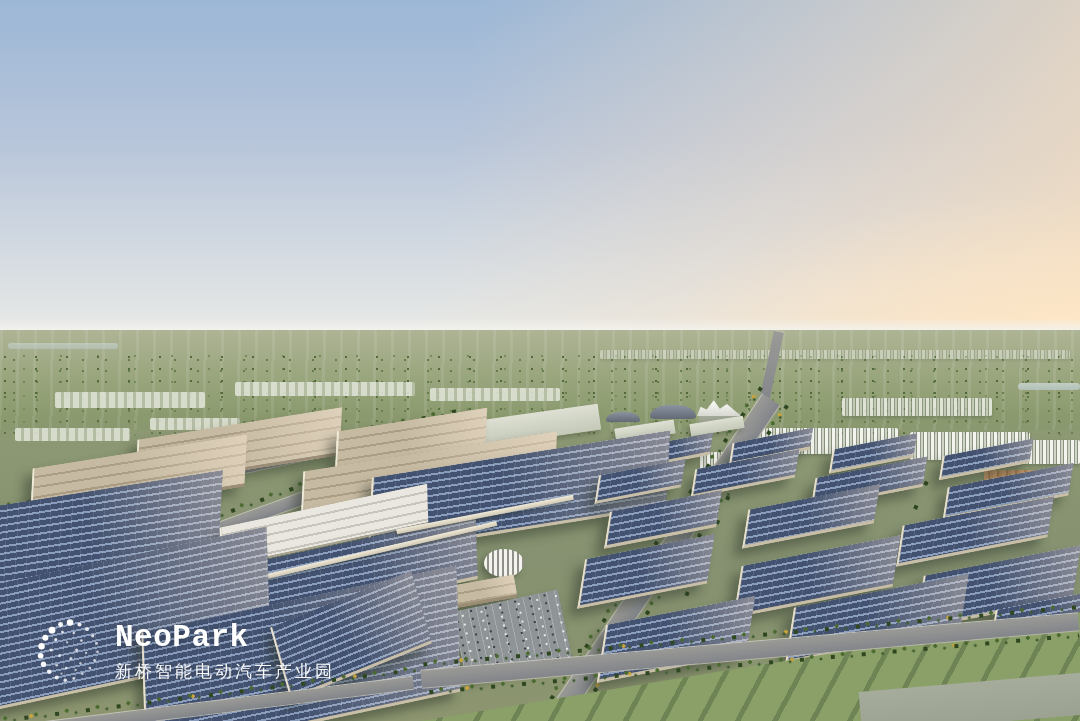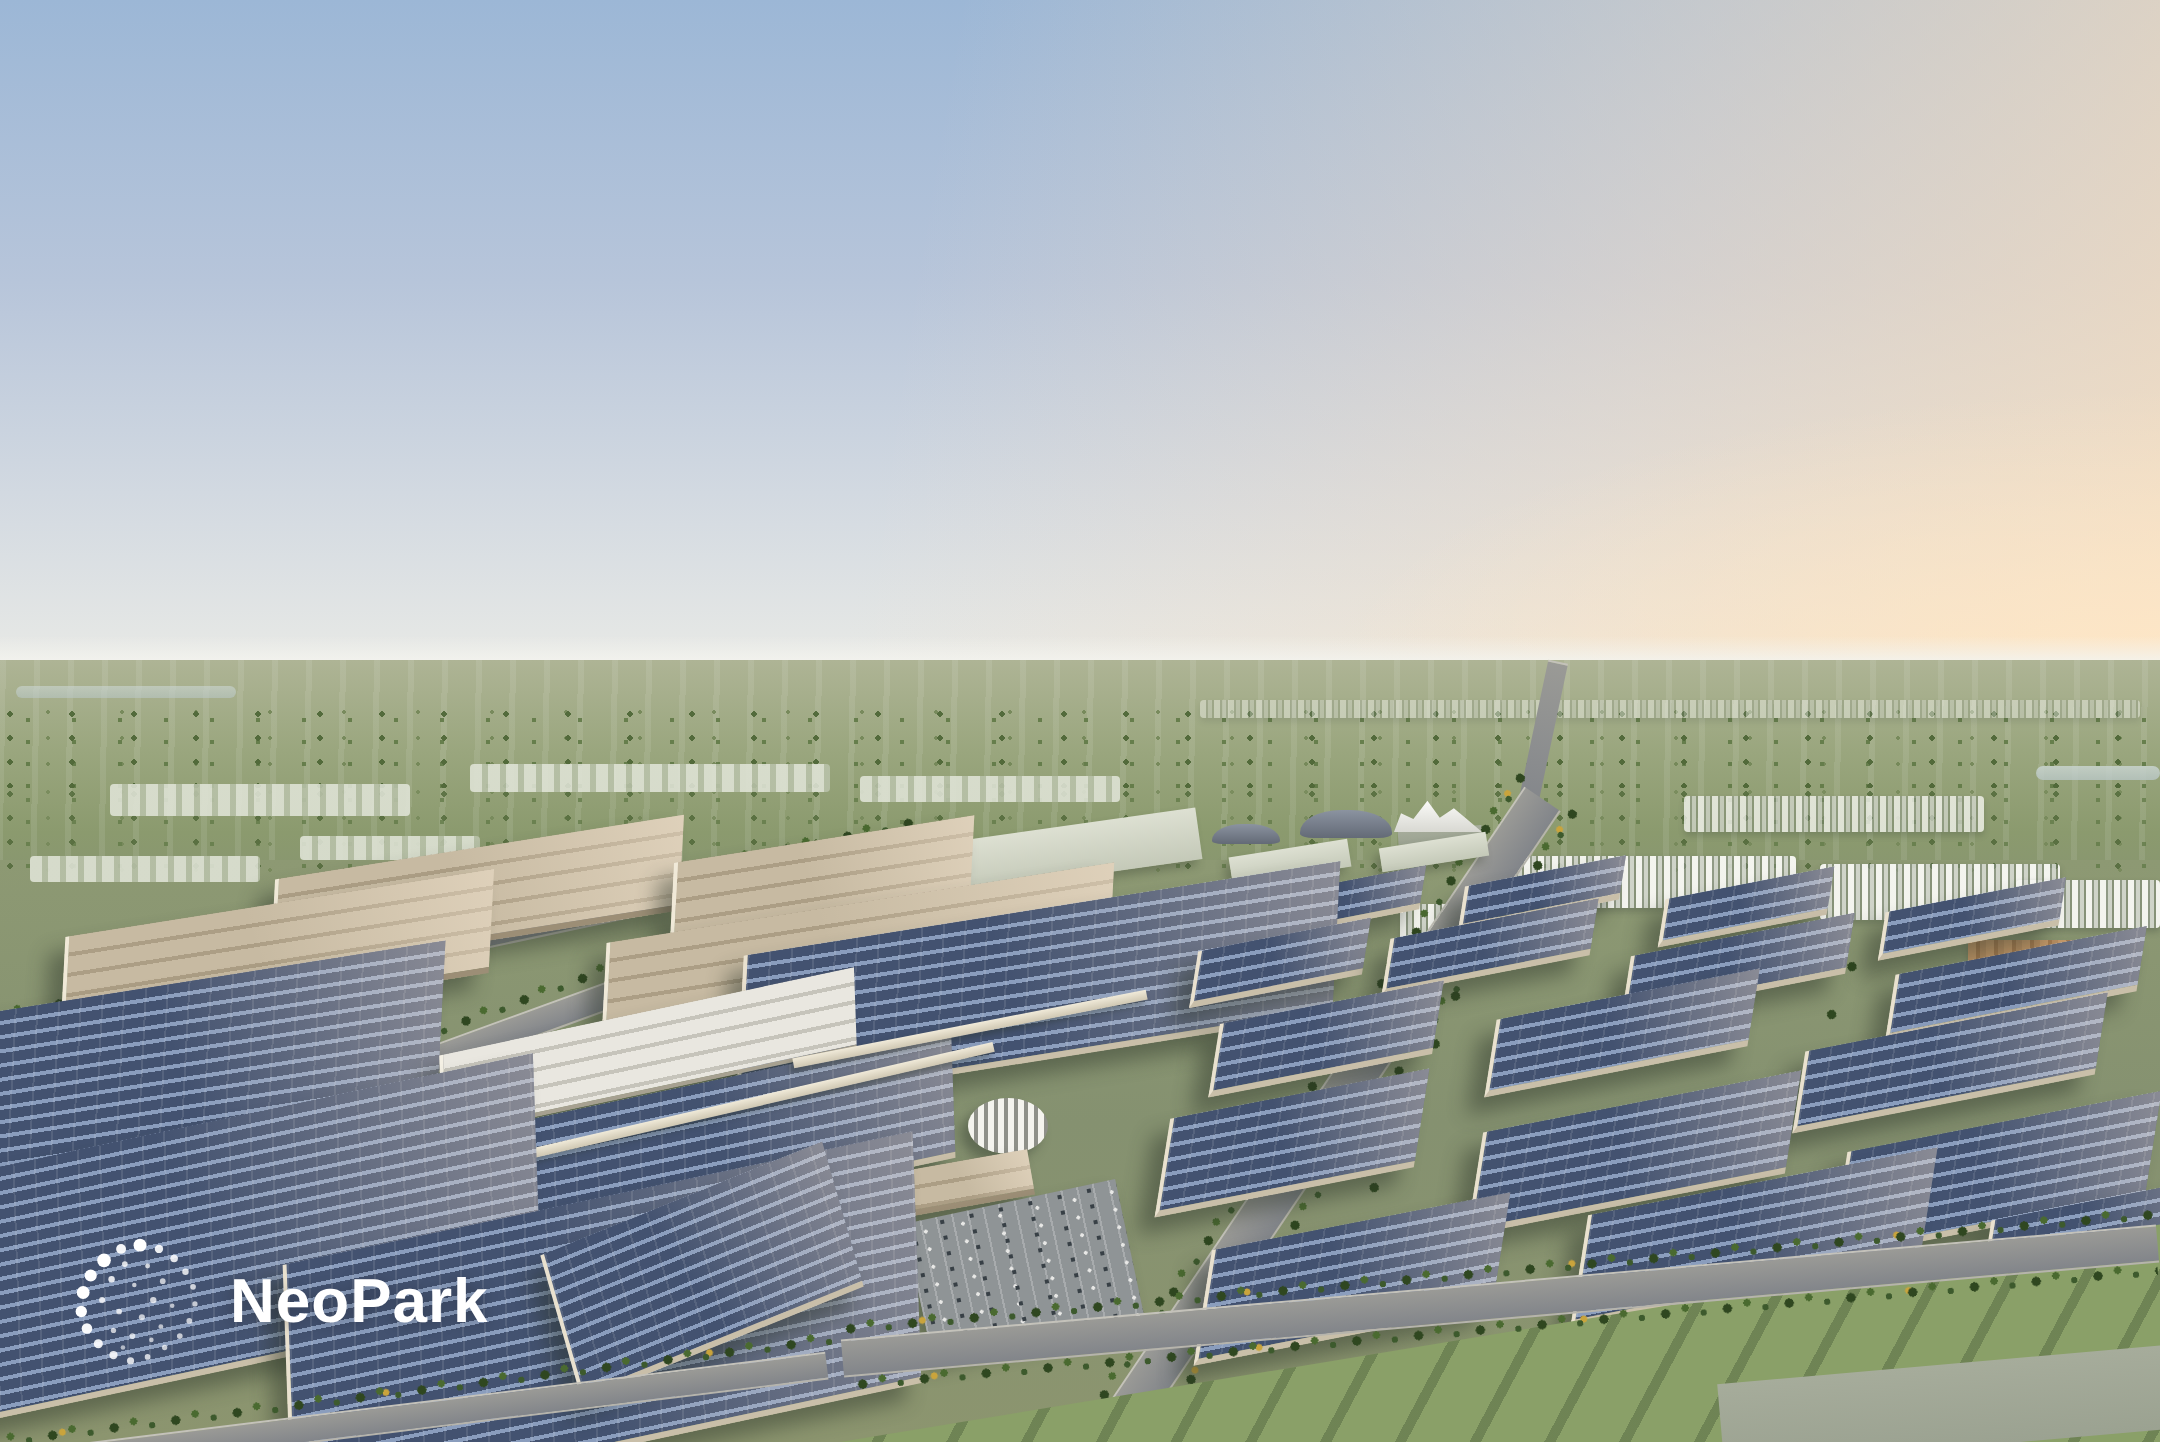--- a/index.html
+++ b/index.html
@@ -4,21 +4,21 @@
 <style>
   :root{
     --sky-top:#9cb7d6; --sky-haze:#e9eae6; --sunset-peach:#f8dfc2;
     --field-green:#95a37c; --tree-green:#3d5a2d; --lawn-green:#8aa068;
     --road-gray:#82858a; --concrete-gray:#9ba291;
     --solar-dark:#435270; --solar-light:#8a9dbd;
     --tan-roof:#c7baa2; --tan-roof-dark:#ac9e85; --facade:#e9e1cf;
   }
   html,body{margin:0;padding:0;background:#222;}
   .stage{position:relative;width:1080px;height:721px;overflow:hidden;
-         font-family:Liberation Sans, sans-serif;}
+         font-family:Liberation Mono, monospace;}
   .stage *{position:absolute;}
 
   
   .sky{left:0;top:0;width:1080px;height:336px;
     background:linear-gradient(to bottom,var(--sky-top) 0%,#b7c5da 42%,#d6dce2 78%,var(--sky-haze) 100%);}
   .sky-glow{left:0;top:0;width:1080px;height:336px;
     background:
       radial-gradient(ellipse 58% 62% at 101% 100%, rgba(255,231,198,.92), rgba(255,231,198,0) 68%),
       linear-gradient(100deg, rgba(248,223,194,0) 42%, rgba(248,223,194,.45) 75%, rgba(249,222,188,.75) 100%);}
   .haze{left:0;top:318px;width:1080px;height:22px;
@@ -226,16 +226,17 @@
         <circle cx="27" cy="47" r="1.5" opacity=".75"></circle>
       <circle cx="39" cy="50" r="1.6" opacity=".7"></circle>
         <circle cx="49" cy="55" r="1.3" opacity=".65"></circle>
       <circle cx="24" cy="57" r="1.4" opacity=".7"></circle>
         <circle cx="34" cy="60" r="1.5" opacity=".7"></circle>
       <circle cx="44" cy="62" r="1.2" opacity=".65"></circle>
         <circle cx="29" cy="66" r="1.2" opacity=".6"></circle>
     </svg>
     <div class="logo-text">
       <div class="wordmark">NeoPark</div>
+      <div class="subtitle">新桥智能电动汽车产业园</div>
     </div>
   </div>
 
 </div>
 
 </body></html>

